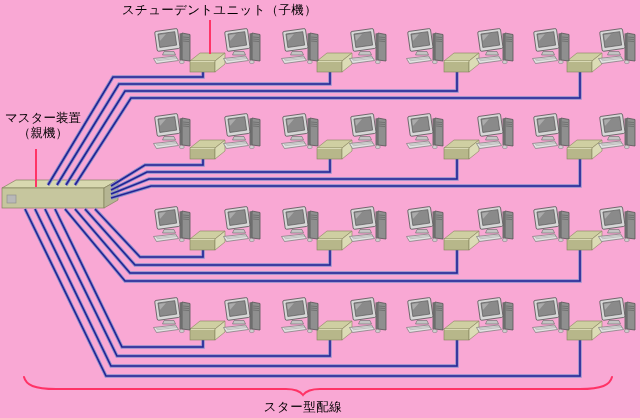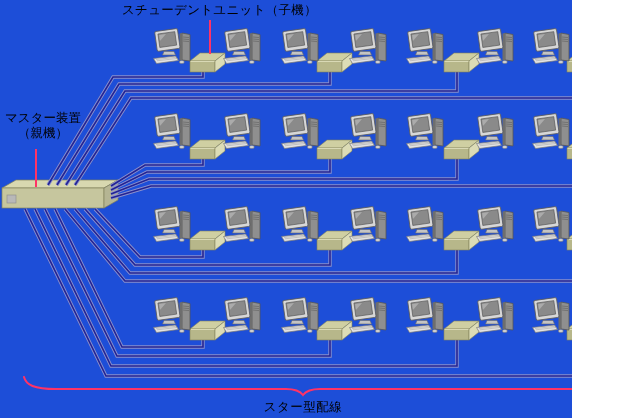--- a/index.html
+++ b/index.html
@@ -1,20 +1,20 @@
 <!DOCTYPE html>
 <html><head>
 <meta charset="utf-8">
 <style>
   html,body{margin:0;padding:0;background:#ffffff;}
   .canvas{
     position:relative;
-    width:572px;height:418px;
+    width:640px;height:418px;
     overflow:hidden;
-    background:#1d4ed8;
+    background:#f9a8d4;
     font-family:"Liberation Sans","DejaVu Sans",sans-serif;
     color:#000;
   }
   .canvas svg{position:absolute;left:0;top:0;}
   .lbl{position:absolute;white-space:nowrap;color:#000;}
   .lbl-student{left:122px;top:2px;font-size:12.5px;letter-spacing:0.3px;}
   .lbl-master{left:0px;top:111px;width:86px;text-align:center;font-size:12.5px;line-height:14.5px;}
   .lbl-star{left:173px;top:399px;width:260px;text-align:center;font-size:12.5px;letter-spacing:0.5px;}
 </style>
 </head>

